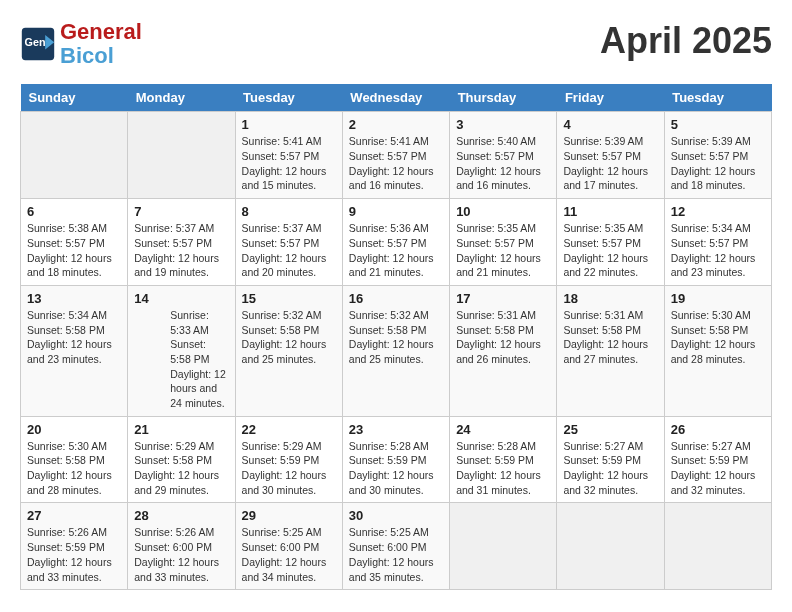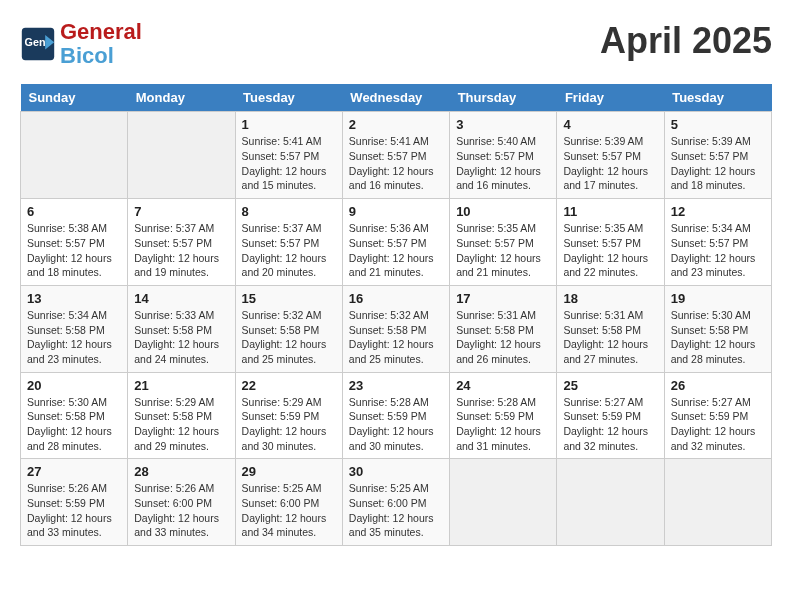--- a/index.html
+++ b/index.html
@@ -201,21 +201,21 @@
       </tr>
       <tr>
         <td>
           <span class="day-num">13</span>
           <div class="day-info" style="white-space: pre-line;">Sunrise: 5:34 AM
 Sunset: 5:58 PM
 Daylight: 12 hours and 23 minutes.</div>
         </td>
         <td>
           <span class="day-num">14</span>
-          <div class="day-info" style="white-space: pre-line;">Sunrise: 5:33 AM
+          <div class="day-info" style="white-space: pre-line; margin-left: 36px;">Sunrise: 5:33 AM
 Sunset: 5:58 PM
 Daylight: 12 hours and 24 minutes.</div>
         </td>
         <td>
           <span class="day-num">15</span>
           <div class="day-info" style="white-space: pre-line;">Sunrise: 5:32 AM
 Sunset: 5:58 PM
 Daylight: 12 hours and 25 minutes.</div>
         </td>
         <td>

